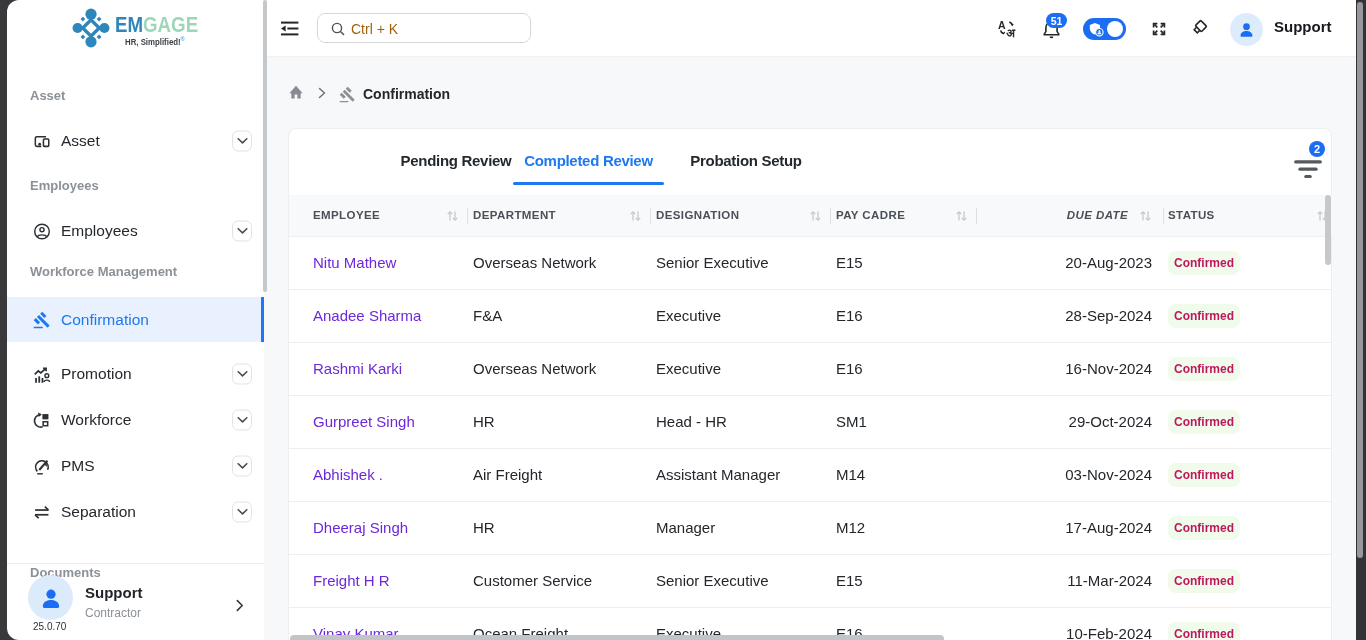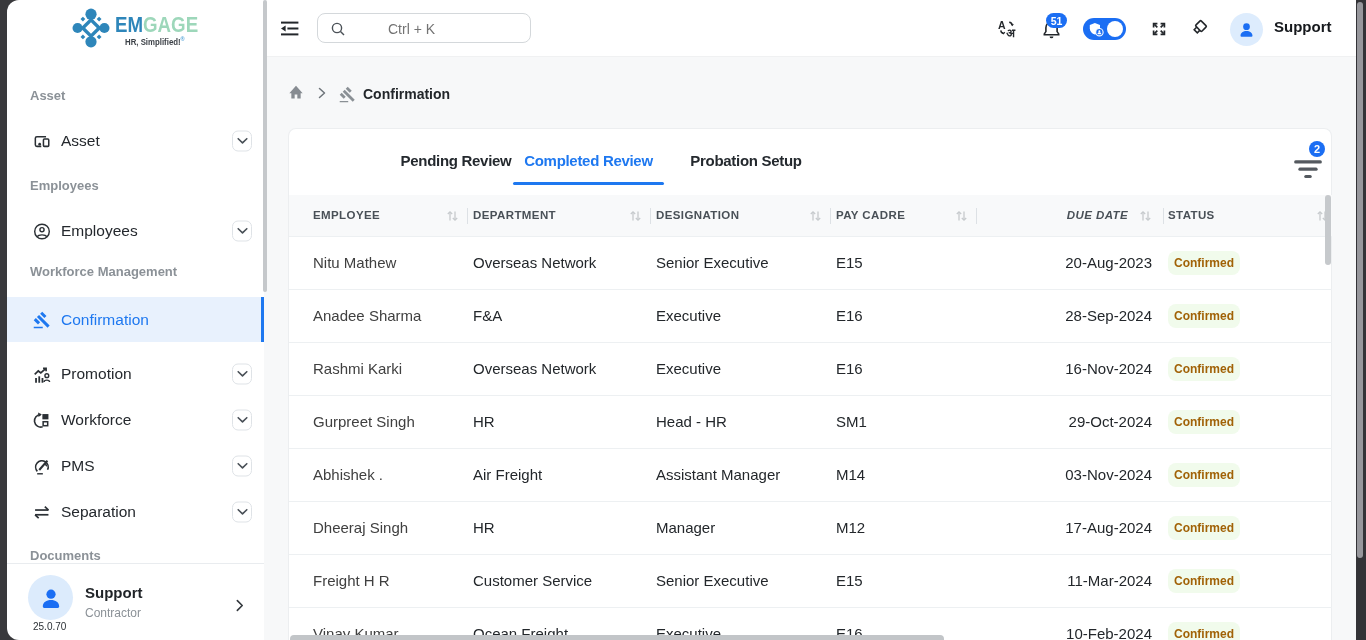--- a/index.html
+++ b/index.html
@@ -30,21 +30,21 @@
 .userbox { position:absolute; left:0; bottom:0; width:257px; height:77px; border-top:1px solid #e9ecef; }
 .userbox .av { position:absolute; left:21px; top:11px; width:45px; height:45px; border-radius:50%; background:#dcebfc; display:flex; align-items:center; justify-content:center; }
 .userbox .uname { position:absolute; left:78px; top:20px; font-size:15px; font-weight:600; color:#1f2327; }
 .userbox .urole { position:absolute; left:78px; top:42px; font-size:12px; color:#8b9197; }
 .userbox .ver { position:absolute; left:26px; top:57px; font-size:10px; color:#2c3136; }
 .userbox .uchev { position:absolute; right:20px; top:34px; }
 
 .burger { position:absolute; left:17px; top:21px; }
 .search { position:absolute; left:53px; top:13px; width:214px; height:30px; border:1px solid #d4d8db; border-radius:8px; background:#fff; }
 .search .mag { position:absolute; left:13px; top:8px; }
-.search .ph { position:absolute; left:33px; top:7px; font-size:14px; color:#737373;margin-left:37px; }
+.search .ph { position:absolute; left:33px; top:7px; font-size:14px; color:#a16207; }
 .ticon { position:absolute; }
 .bellbadge { position:absolute; left:782px; top:13px; min-width:21px; height:15px; background:#1b6ef3; border-radius:8px; color:#fff; font-size:10.5px; font-weight:bold; display:flex; align-items:center; justify-content:center; z-index:2; }
 .toggle { position:absolute; left:819px; top:18px; width:43px; height:22px; background:#1b6ef3; border-radius:11px; }
 .toggle .knob { position:absolute; right:3px; top:3px; width:16px; height:16px; background:#fff; border-radius:50%; }
 .avatar-top { position:absolute; left:966px; top:13px; width:33px; height:33px; border-radius:50%; background:#ddecfd; display:flex; align-items:center; justify-content:center; }
 .supname { position:absolute; left:1010px; top:18px; font-size:15px; font-weight:bold; color:#16191d; }
 
 .bc-home { position:absolute; left:24px; top:85px; }
 .bc-sep { position:absolute; left:54px; top:87px; }
 .bc-gavel { position:absolute; left:75px; top:86px; }
@@ -68,22 +68,22 @@
 th.c1,td.c1 { padding-left:24px; }
 th.c2,td.c2,th.c3,td.c3,th.c4,td.c4 { padding-left:6px; }
 table.grid th.c5, table.grid td.c5 { text-align:right; }
 td.c5 { padding-right:11px; }
 th.c5 { padding-right:35px;font-style:italic; }
 th.c6,td.c6 { padding-left:5px; }
 th .vline { position:absolute; left:0; top:13px; width:1px; height:16px; background:#dde1e5; }
 th .sort { position:absolute; right:8px; top:14px; }
 th.c5 .sort { right:11px; }
 th.c6 .sort { right:3px; }
-a.emp { color:#404040; text-decoration:none; }
-.badge { display:inline-block; background:#f1fbec; color:#a16207; font-size:12px; line-height:16px; font-weight:600; padding:4px 6px; border-radius:8px; }
+a.emp { color:#6d28d9; text-decoration:none; }
+.badge { display:inline-block; background:#f1fbec; color:#be185d; font-size:12px; line-height:16px; font-weight:600; padding:4px 6px; border-radius:8px; }
 .card-vthumb { position:absolute; right:0; top:66px; width:6px; height:70px; background:#c6c9cc; border-radius:3px; }
 .hthumb { position:absolute; left:290px; top:635px; width:654px; height:8px; background:#c2c5c8; border-radius:4px; z-index:8; }
 </style>
 </head>
 <body>
 <div class="main">
   <div class="topbar"></div>
   <svg class="burger" width="18" height="15" viewBox="0 0 18 15" fill="#23272b">
     <rect x="0" y="0.6" width="17.4" height="2"></rect>
     <rect x="6.4" y="6.5" width="11" height="2"></rect>
@@ -401,21 +401,21 @@
           <path d="M2.2 11.9 L6 15.4"></path>
         </svg>
       </span>
       <span class="lbl">Separation</span>
       <span class="chev">
           <svg width="11" height="7" viewBox="0 0 11 7" fill="none" stroke="#495057" stroke-width="1.6" stroke-linecap="round" stroke-linejoin="round">
             <path d="M1.2 1.2 L5.5 5.4 L9.8 1.2"></path>
           </svg>
         </span>
     </div>
-    <div class="seclabel" style="margin-top:5px;">Documents</div>
+    <div class="seclabel" style="margin-top:22px;">Documents</div>
   </div>
   <div class="sb-thumb"></div>
   <div class="userbox">
     <div class="av">
       <svg width="26" height="26" viewBox="0 0 26 26" fill="#1b6ef3">
         <circle cx="13" cy="9.2" r="4.6"></circle>
         <path d="M4.8 21.5 c0-4.4 3.7-6.6 8.2-6.6 s8.2 2.2 8.2 6.6 a1.4 1.4 0 0 1 -1.4 1.4 h-13.6 a1.4 1.4 0 0 1 -1.4 -1.4 z"></path>
       </svg>
     </div>
     <div class="uname">Support</div>

